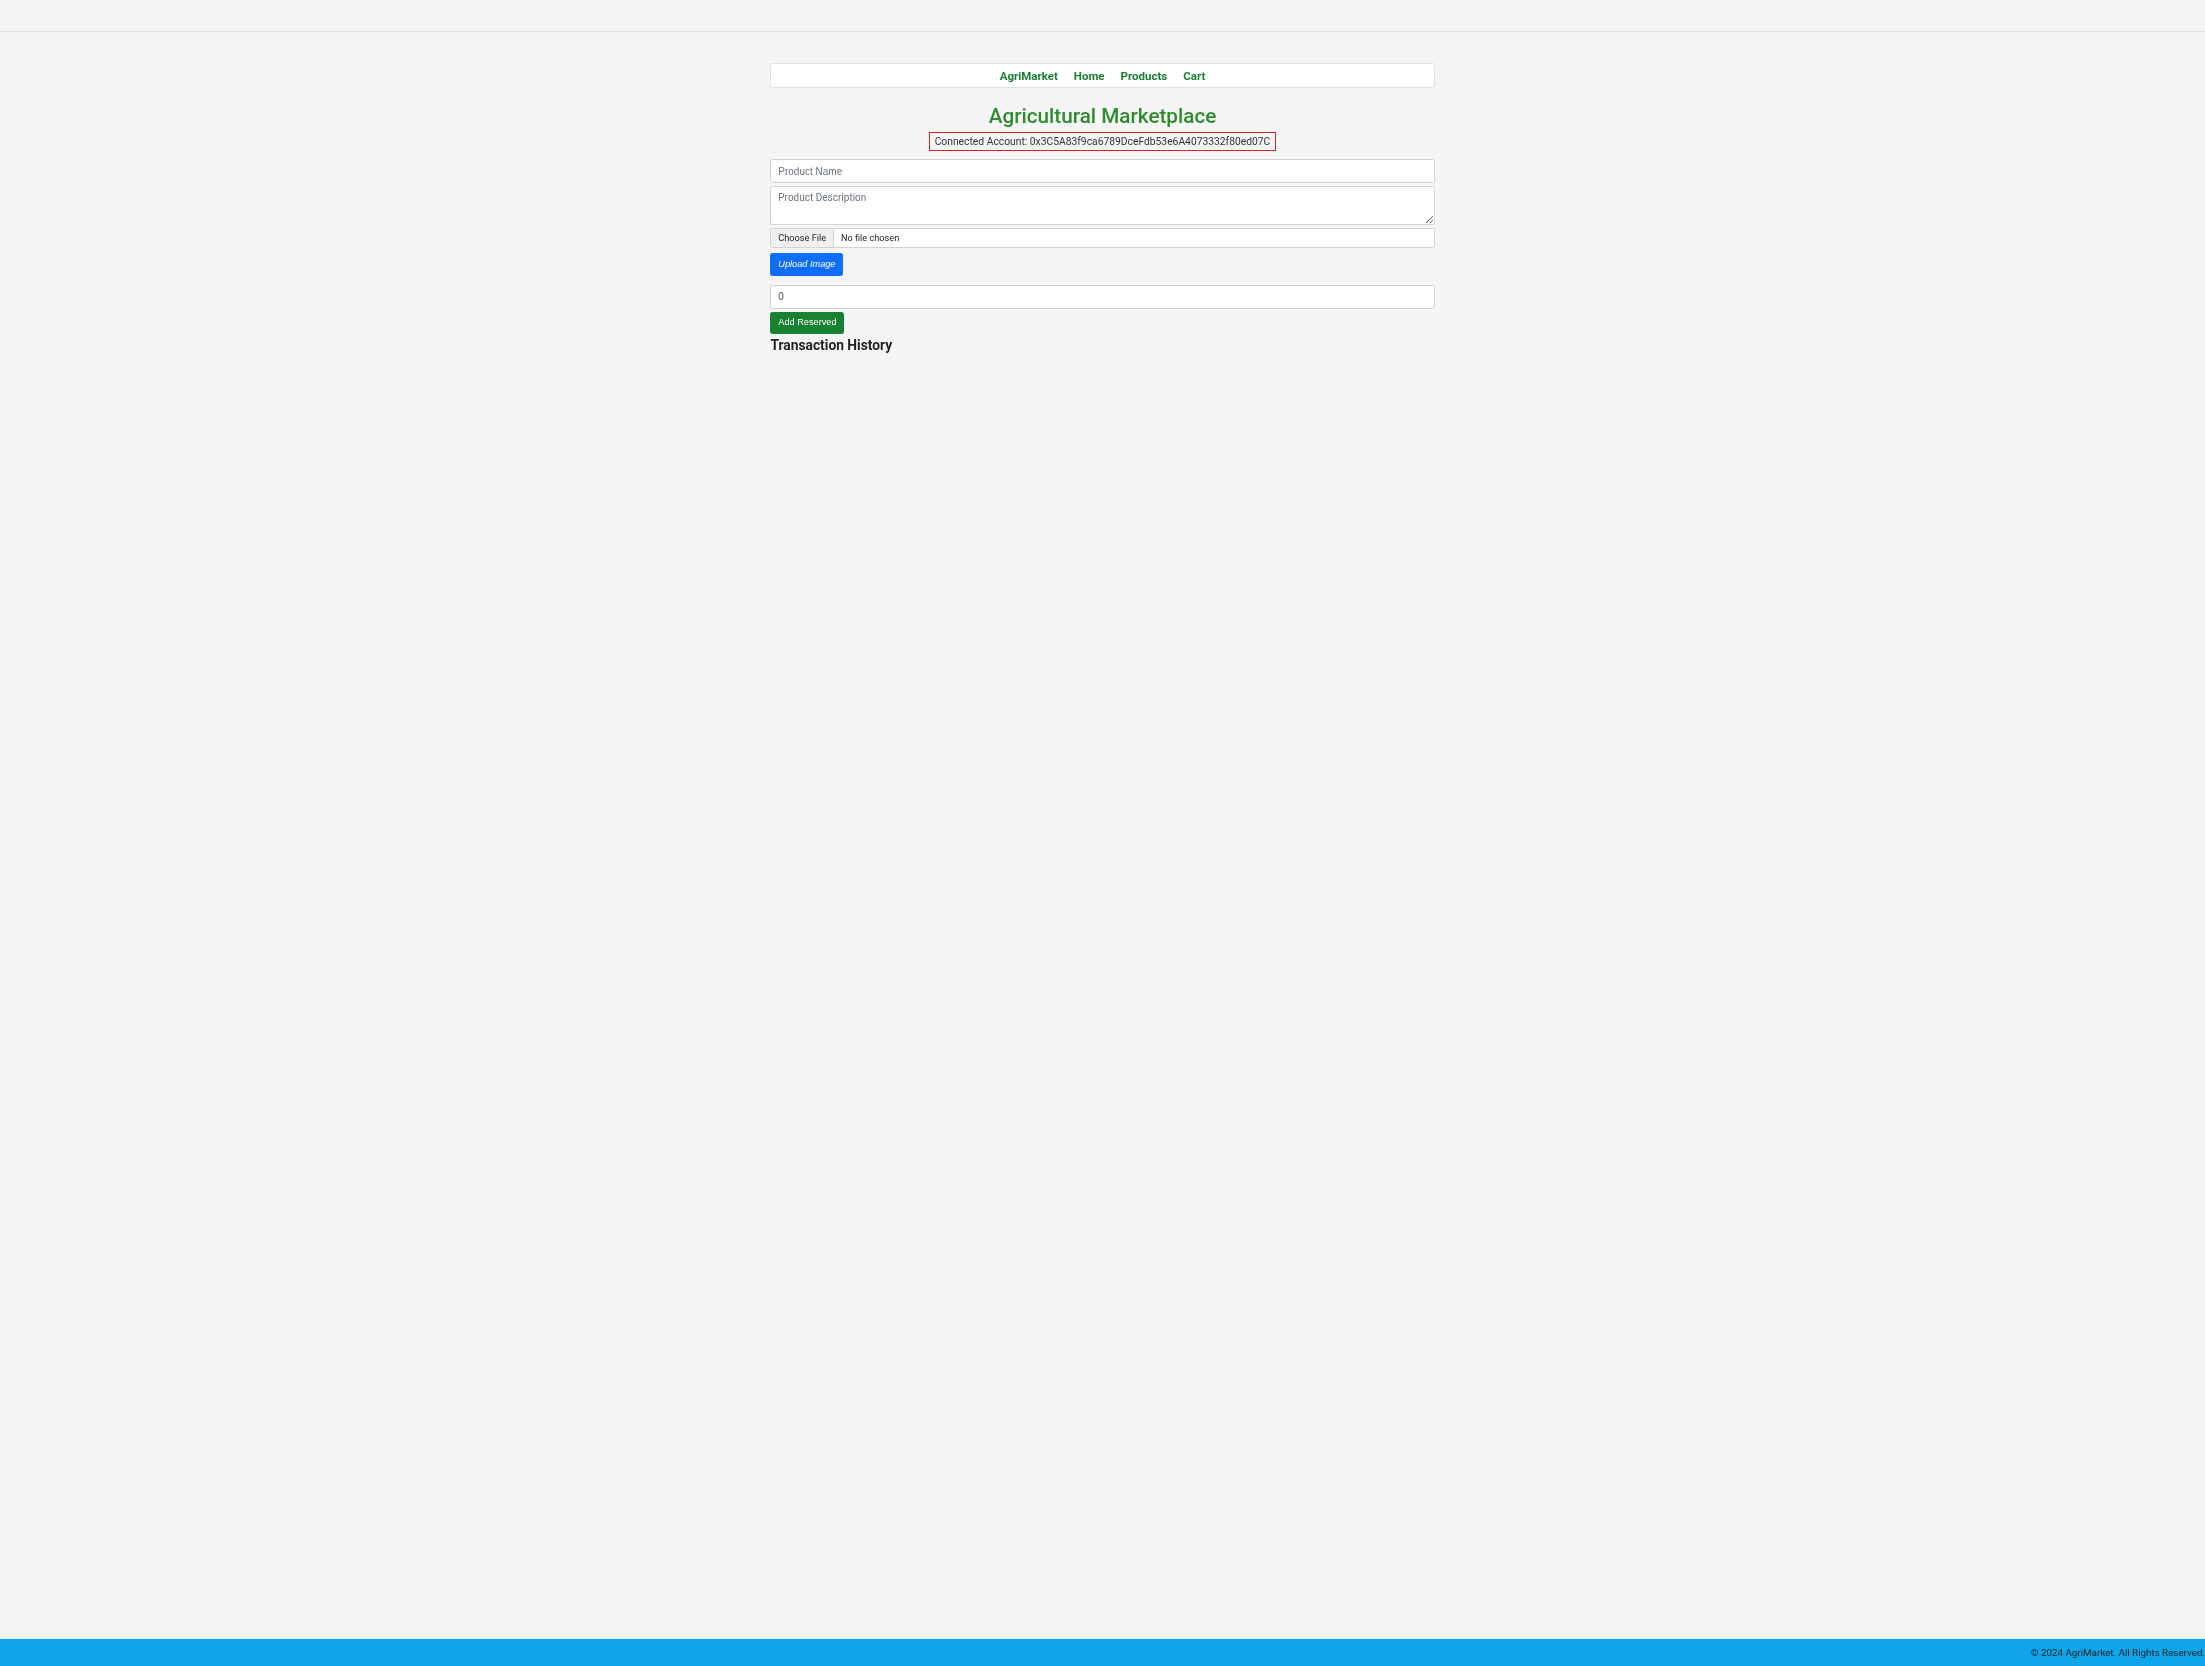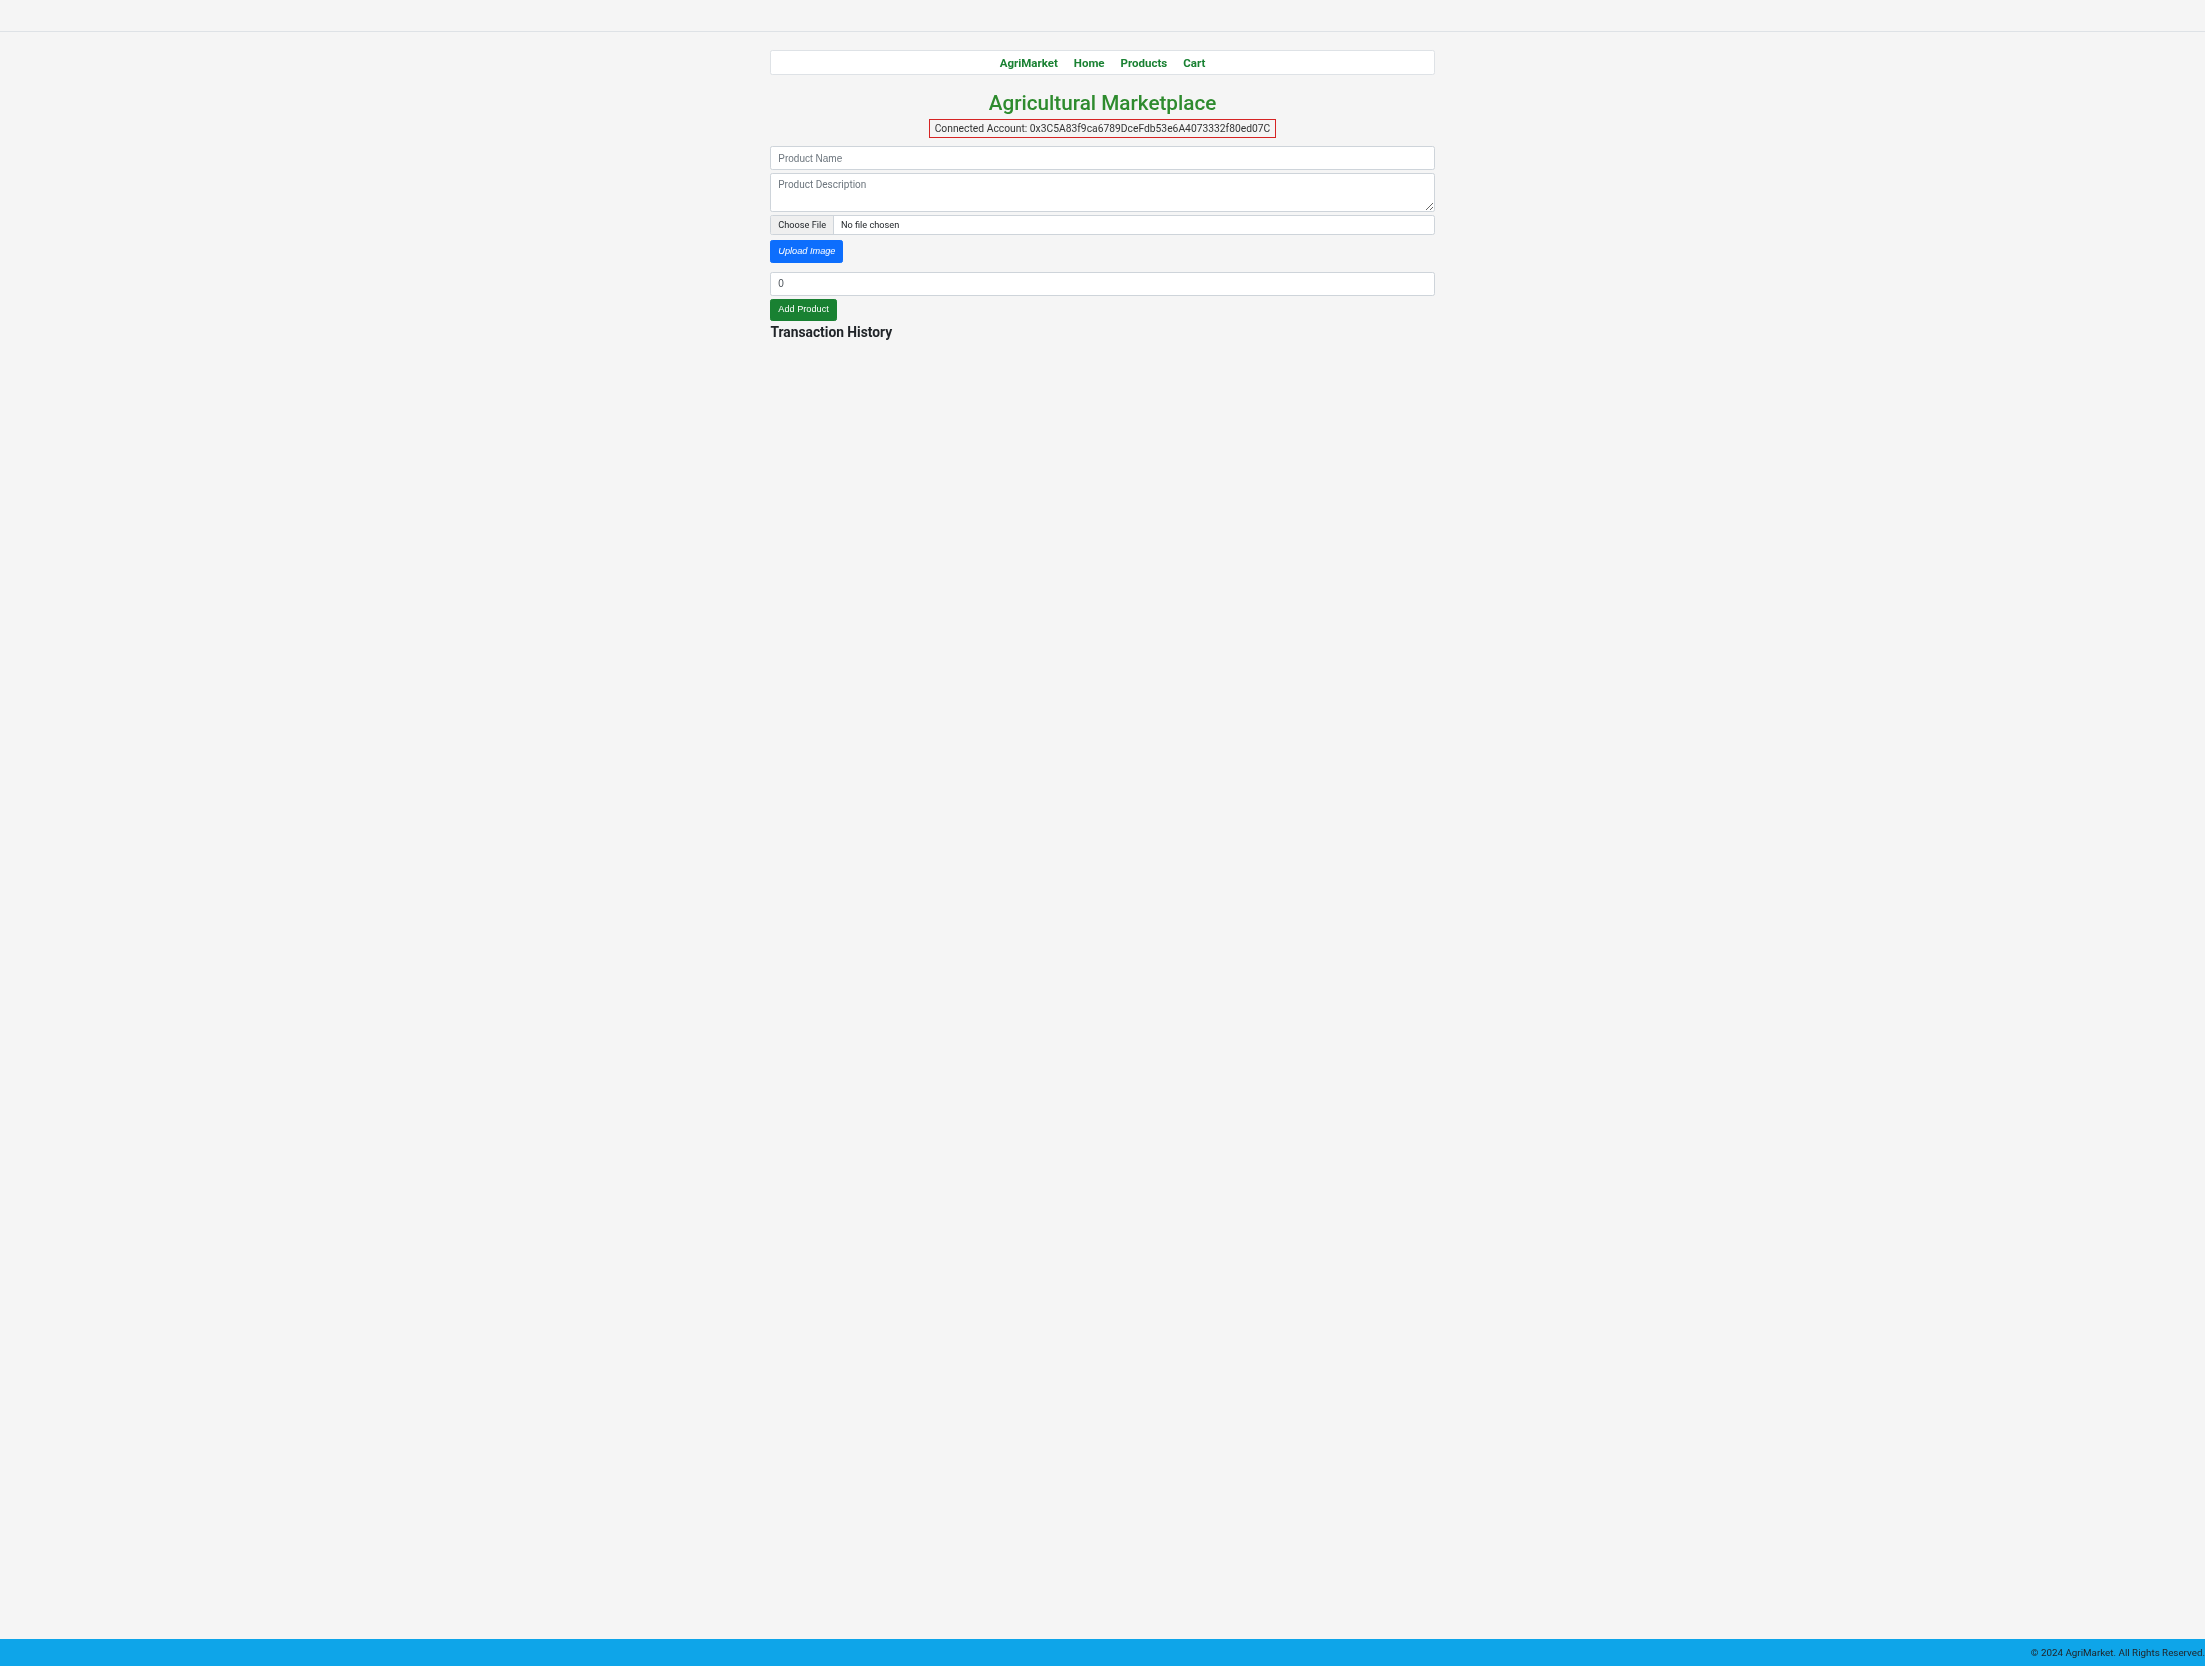--- a/index.html
+++ b/index.html
@@ -23,21 +23,21 @@
     .container {
       max-width: 678px;
       margin: 0 auto;
       padding: 0 6.9px;
       width: 100%;
     }
     .navbar {
       background-color: #ffffff;
       border: 0.6px solid #dee2e6;
       border-radius: 2.3px;
-      margin-top: 18px;
+      margin-top: 31px;
       padding: 4.6px 9.2px;
       display: flex;
       justify-content: center;
       align-items: center;
     }
     .navbar-nav {
       display: flex;
       align-items: center;
       gap: 16px;
     }
@@ -192,21 +192,21 @@
 
     <div class="file-input-wrapper">
       <div class="file-button">Choose File</div>
       <div class="file-text">No file chosen</div>
     </div>
 
     <button class="btn btn-primary">Upload Image</button>
 
     <input type="number" class="form-control" value="0" style="">
 
-    <button class="btn btn-success">Add Product</button>
+    <button class="btn btn-success">Add Reserved</button>
 
     <h2 class="transaction-heading">Transaction History</h2>
 
     <div class="spacer"></div>
   </div>
 </div>
 
 <footer class="footer">
   <span>© 2024 AgriMarket. All Rights Reserved.</span>
 </footer>

